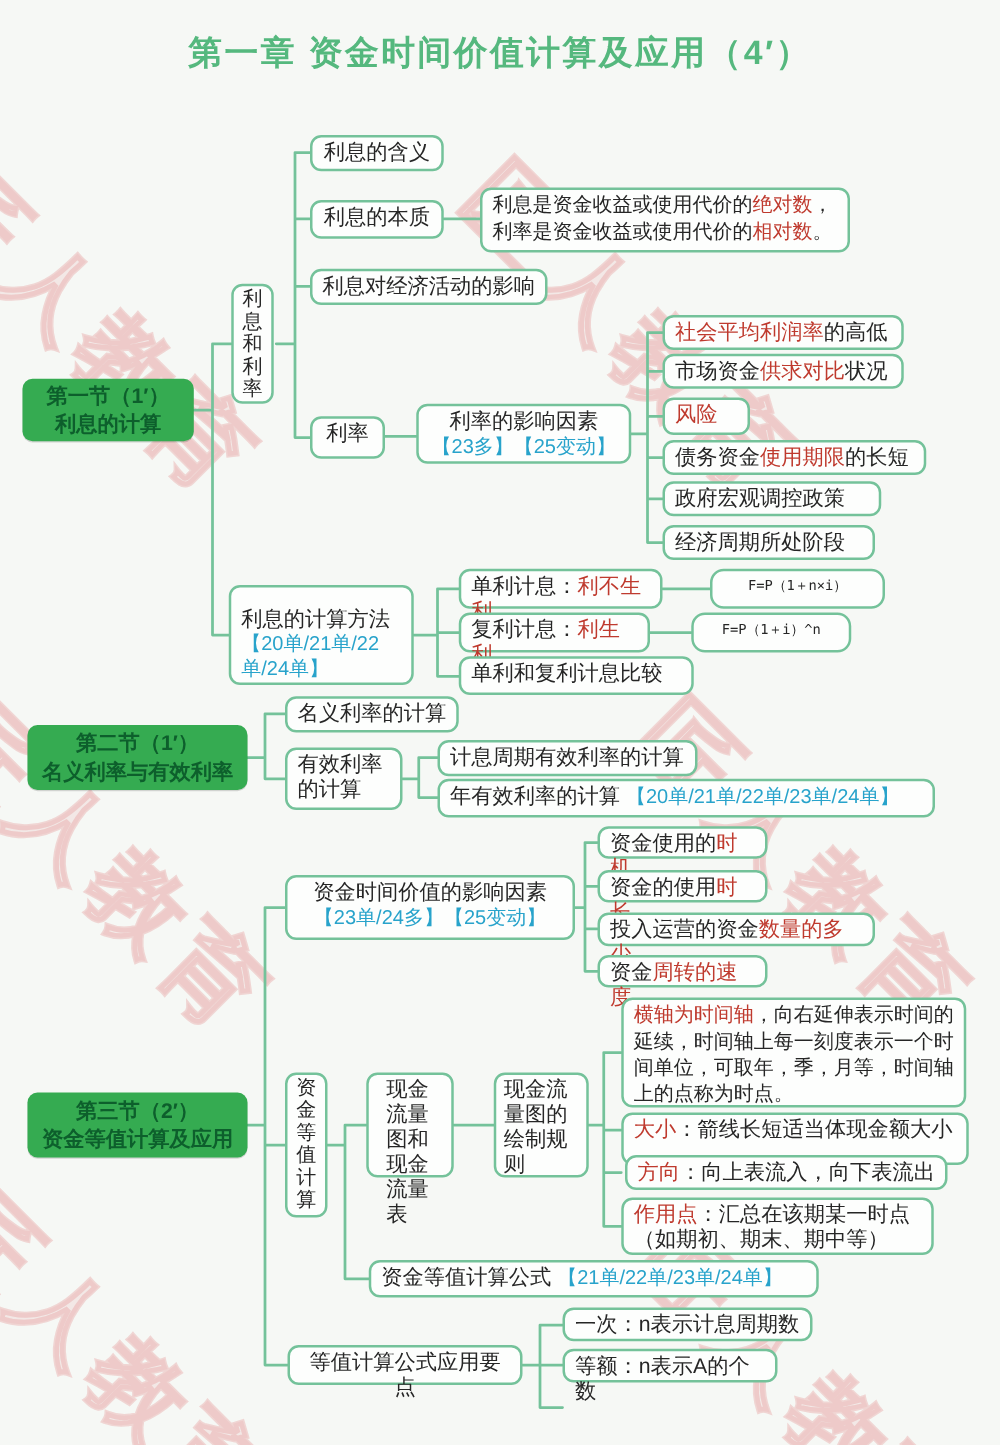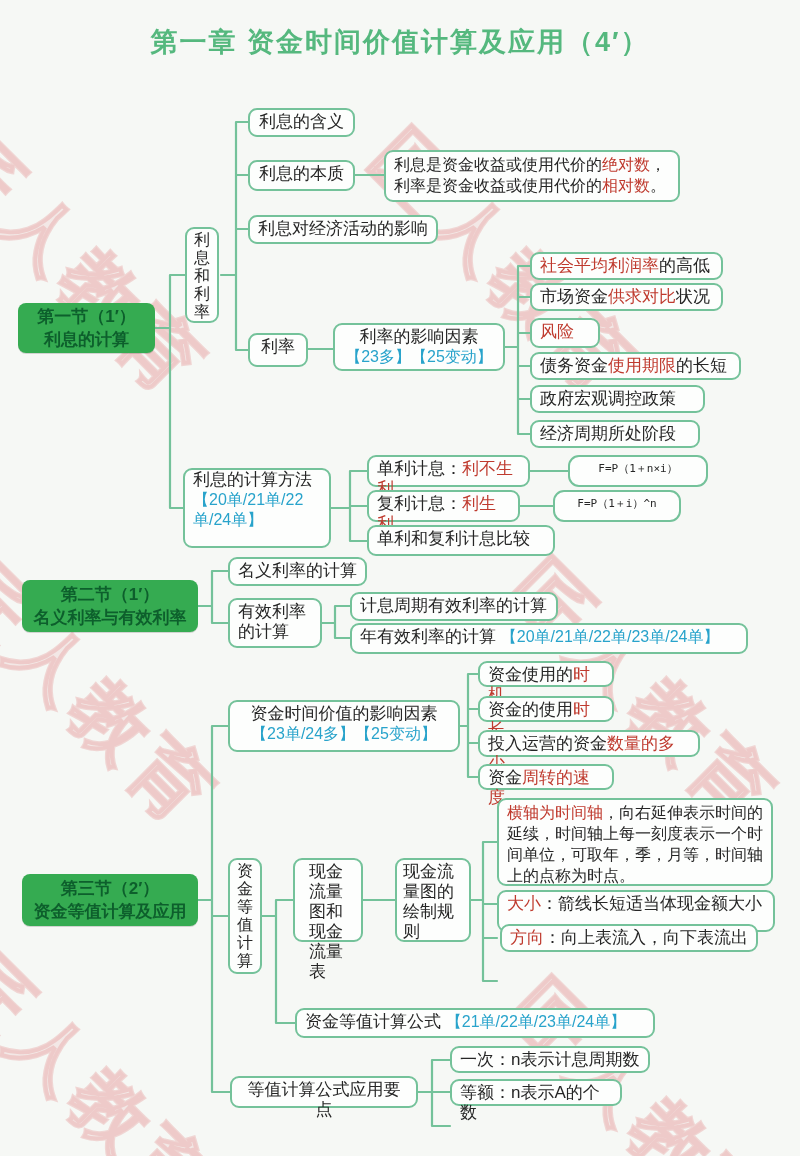--- a/index.html
+++ b/index.html
@@ -7,21 +7,21 @@
   .stage{position:relative;width:800px;height:1156px;background:#f6f8f5;overflow:hidden;margin:0 auto;}
   .title{position:absolute;left:0;top:24px;width:800px;text-align:center;
          color:#55b87e;font-size:27px;font-weight:bold;letter-spacing:2px;}
   svg.connectors{position:absolute;left:0;top:0;pointer-events:none;}
   .node{position:absolute;box-sizing:border-box;border:2px solid #74c29a;border-radius:9px;
         background:#fdfefd;color:#262626;font-size:17px;line-height:20px;
         padding:2px 8px;display:flex;align-items:flex-start;}
   .node .txt{width:100%;}
   .center .txt{text-align:center;}
   .vtext{padding:2px 5px;line-height:18px;font-size:16px;justify-content:center;text-align:center;}
-  .block{display:block;padding-top:0;}
+  .block{display:block;padding-top:16px;}
   .red{color:#bf3a2e;}
   .blue{color:#28a3cb;}
   .tag{font-size:16px;line-height:20px;}
   .breakall{word-break:break-all;}
   .greenbox{position:absolute;box-sizing:border-box;background:#35ab51;border-radius:8px;
             color:#0d5f2c;font-weight:bold;font-size:17px;line-height:23px;text-align:center;
             display:flex;flex-direction:column;justify-content:center;box-shadow:0 1px 0 rgba(0,0,0,0.15);}
   .formula{font-family:"DejaVu Sans Mono",monospace;font-size:11px;border-radius:11px;}
   .note{font-size:16px;line-height:21px;}
   .wm{position:absolute;transform:rotate(45deg);transform-origin:0 0;white-space:nowrap;
@@ -198,20 +198,23 @@
 
   <div class="node note" style="left:497px;top:798px;width:276px;height:88px">
     <span class="txt"><span class="red">横轴为时间轴</span><span>，向右延伸表示时间的延续，时间轴上每一刻度表示一个时间单位，可取年，季，月等，时间轴上的点称为时点。</span></span>
   </div>
   <div class="node" style="left:497px;top:890px;width:278px;height:42px">
     <span class="txt"><span class="red">大小</span><span>：箭线长短适当体现金额大小</span></span>
   </div>
   <div class="node" style="left:500px;top:924px;width:258px;height:28px">
     <span class="txt"><span class="red">方向</span><span>：向上表流入，向下表流出</span></span>
   </div>
+  <div class="node" style="left:497px;top:958px;width:250px;height:46px">
+    <span class="txt"><span class="red">作用点</span><span>：汇总在该期某一时点（如期初、期末、期中等）</span></span>
+  </div>
 
   <div class="node" style="left:295px;top:1008px;width:360px;height:30px">
     <span class="txt"><span>资金等值计算公式 </span><span class="blue tag">【21单/22单/23单/24单】</span></span>
   </div>
 
   <div class="node center" style="left:230px;top:1076px;width:188px;height:32px">
     <span class="txt">等值计算公式应用要点</span>
   </div>
 
   <div class="node" style="left:450px;top:1046px;width:200px;height:27px">

